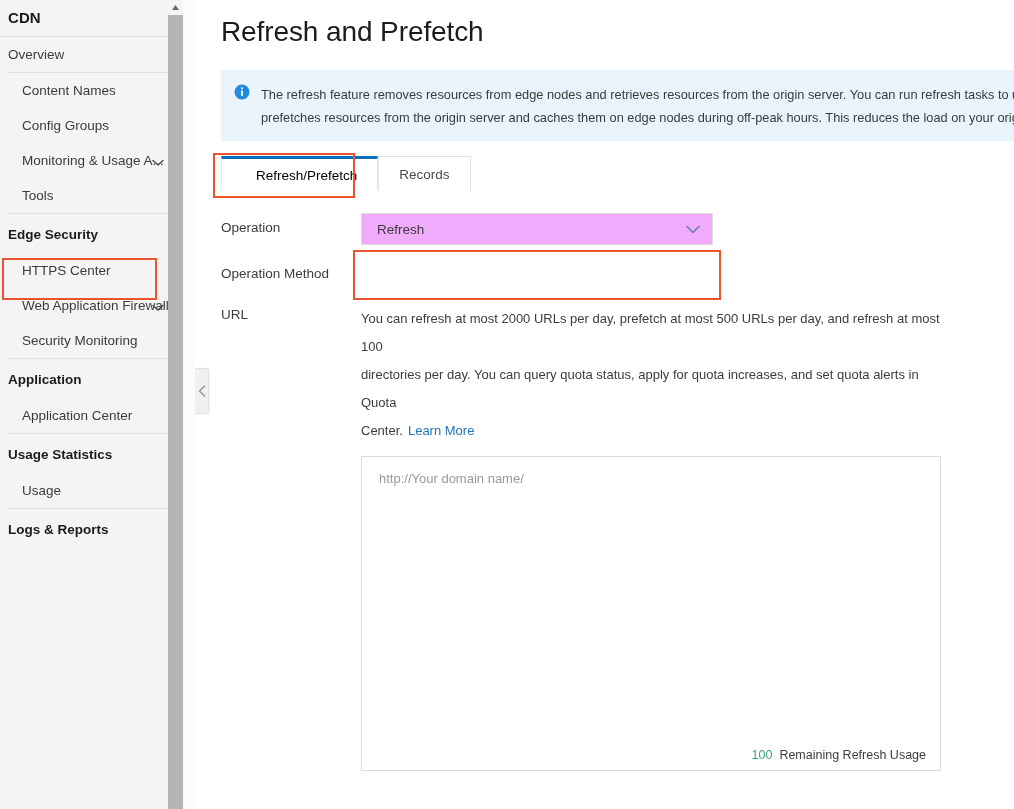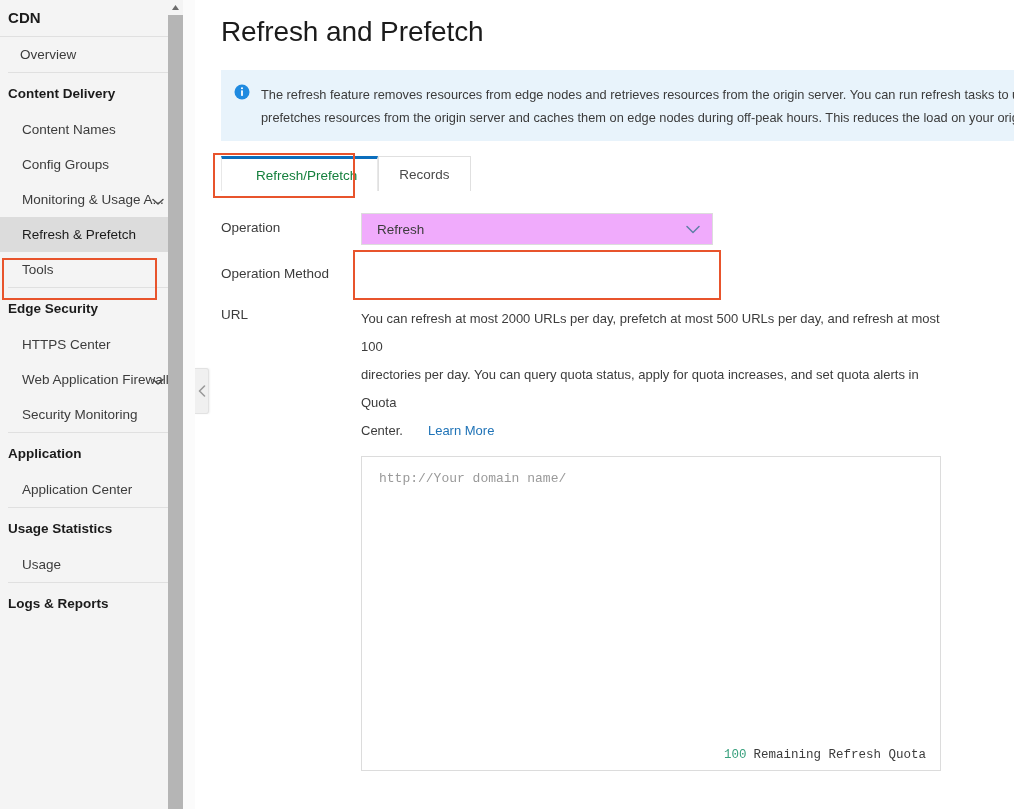--- a/index.html
+++ b/index.html
@@ -50,21 +50,20 @@
   .sb-item {
     font-size: 13.5px;
     color: #3c3c3c;
     padding: 10px 8px 10px 22px;
     cursor: pointer;
     white-space: nowrap;
     position: relative;
   }
   .sb-item.top {
     padding-left: 8px;
-    margin-left: 12px;
   }
   .sb-head {
     font-size: 13.5px;
     font-weight: bold;
     color: #1b1b1b;
     padding: 13px 8px 11px 8px;
     white-space: nowrap;
   }
   .sb-item .chev {
     position: absolute;
@@ -207,21 +206,21 @@
     justify-content: center;
     font-size: 13.5px;
     color: #4a4a4a;
     border: 1px solid #e0e0e0;
     border-bottom: none;
     background: #ffffff;
     cursor: pointer;
     white-space: nowrap;
   }
   .tab.active {
-    color: #15803d;
+    color: #000000;
     border-top: 3px solid #0a6ebd;
     border-left: 1px solid #e8e8e8;
     border-right: 1px solid #e8e8e8;
     position: relative;
     z-index: 2;
     padding-left: 34px;
   }
   .tab-highlight {
     position: absolute;
     left: -8px;
@@ -276,30 +275,29 @@
   .url-row { margin-bottom: 0; }
   .url-desc {
     font-size: 13px;
     color: #3c3c3c;
     line-height: 28px;
     width: 580px;
   }
   .url-desc .learn {
     color: #1f73b7;
     cursor: pointer;
-    margin-left: 25px;
+    margin-left: 5px;
   }
   .textarea-box {
     position: relative;
     margin-top: 11px;
     width: 580px;
     height: 315px;
     border: 1px solid #dcdcdc;
     background: #fff;
-    font-family: Liberation Mono, monospace;
   }
   .textarea-ph {
     position: absolute;
     left: 17px;
     top: 14px;
     font-size: 13px;
     color: #9a9a9a;
   }
   .quota {
     position: absolute;
@@ -315,27 +313,25 @@
 <body>
 
 <div class="app">
 
   <nav class="sidebar">
     <div class="sb-inner" id="sb-inner">
         <div class="sb-title">CDN</div>
         <div class="sb-rule full"></div>
         <div class="sb-item top"><span>Overview</span></div>
         <div class="sb-rule"></div>
-        <div class="sb-head">Content Delivery</div>
         <div class="sb-item"><span>Content Names</span></div>
         <div class="sb-item"><span>Config Groups</span></div>
         <div class="sb-item"><span>Monitoring &amp; Usage A...</span><span class="chev"><svg width="12" height="8" viewBox="0 0 12 8">
               <path d="M1 1.5 L6 6 L11 1.5" stroke="#4a4a4a" stroke-width="1.4" fill="none" stroke-linecap="round" stroke-linejoin="round"></path>
             </svg></span></div>
-        <div class="sb-item active"><span>Refresh &amp; Prefetch</span></div>
         <div class="sb-item"><span>Tools</span></div>
         <div class="sb-rule"></div>
         <div class="sb-head">Edge Security</div>
         <div class="sb-item"><span>HTTPS Center</span></div>
         <div class="sb-item"><span>Web Application Firewall</span><span class="chev"><svg width="12" height="8" viewBox="0 0 12 8">
               <path d="M1 1.5 L6 6 L11 1.5" stroke="#4a4a4a" stroke-width="1.4" fill="none" stroke-linecap="round" stroke-linejoin="round"></path>
             </svg></span></div>
         <div class="sb-item"><span>Security Monitoring</span></div>
         <div class="sb-rule"></div>
         <div class="sb-head">Application</div>
@@ -428,21 +424,21 @@
         <div class="field">
           <div class="url-desc">
             <span>You can refresh at most 2000 URLs per day, prefetch at most 500 URLs per day, and refresh at most 100</span><br>
             <span>directories per day. You can query quota status, apply for quota increases, and set quota alerts in Quota</span><br>
             <span>Center.</span><span class="learn">Learn More</span>
           </div>
 
           <div class="textarea-box">
             <div class="textarea-ph">http://Your domain name/</div>
             <div class="quota">
-              <span class="num">100</span><span>Remaining Refresh Quota</span>
+              <span class="num">100</span><span>Remaining Refresh Usage</span>
             </div>
           </div>
 
         </div>
       </div>
 
     </div>
   </main>
 </div>
 

